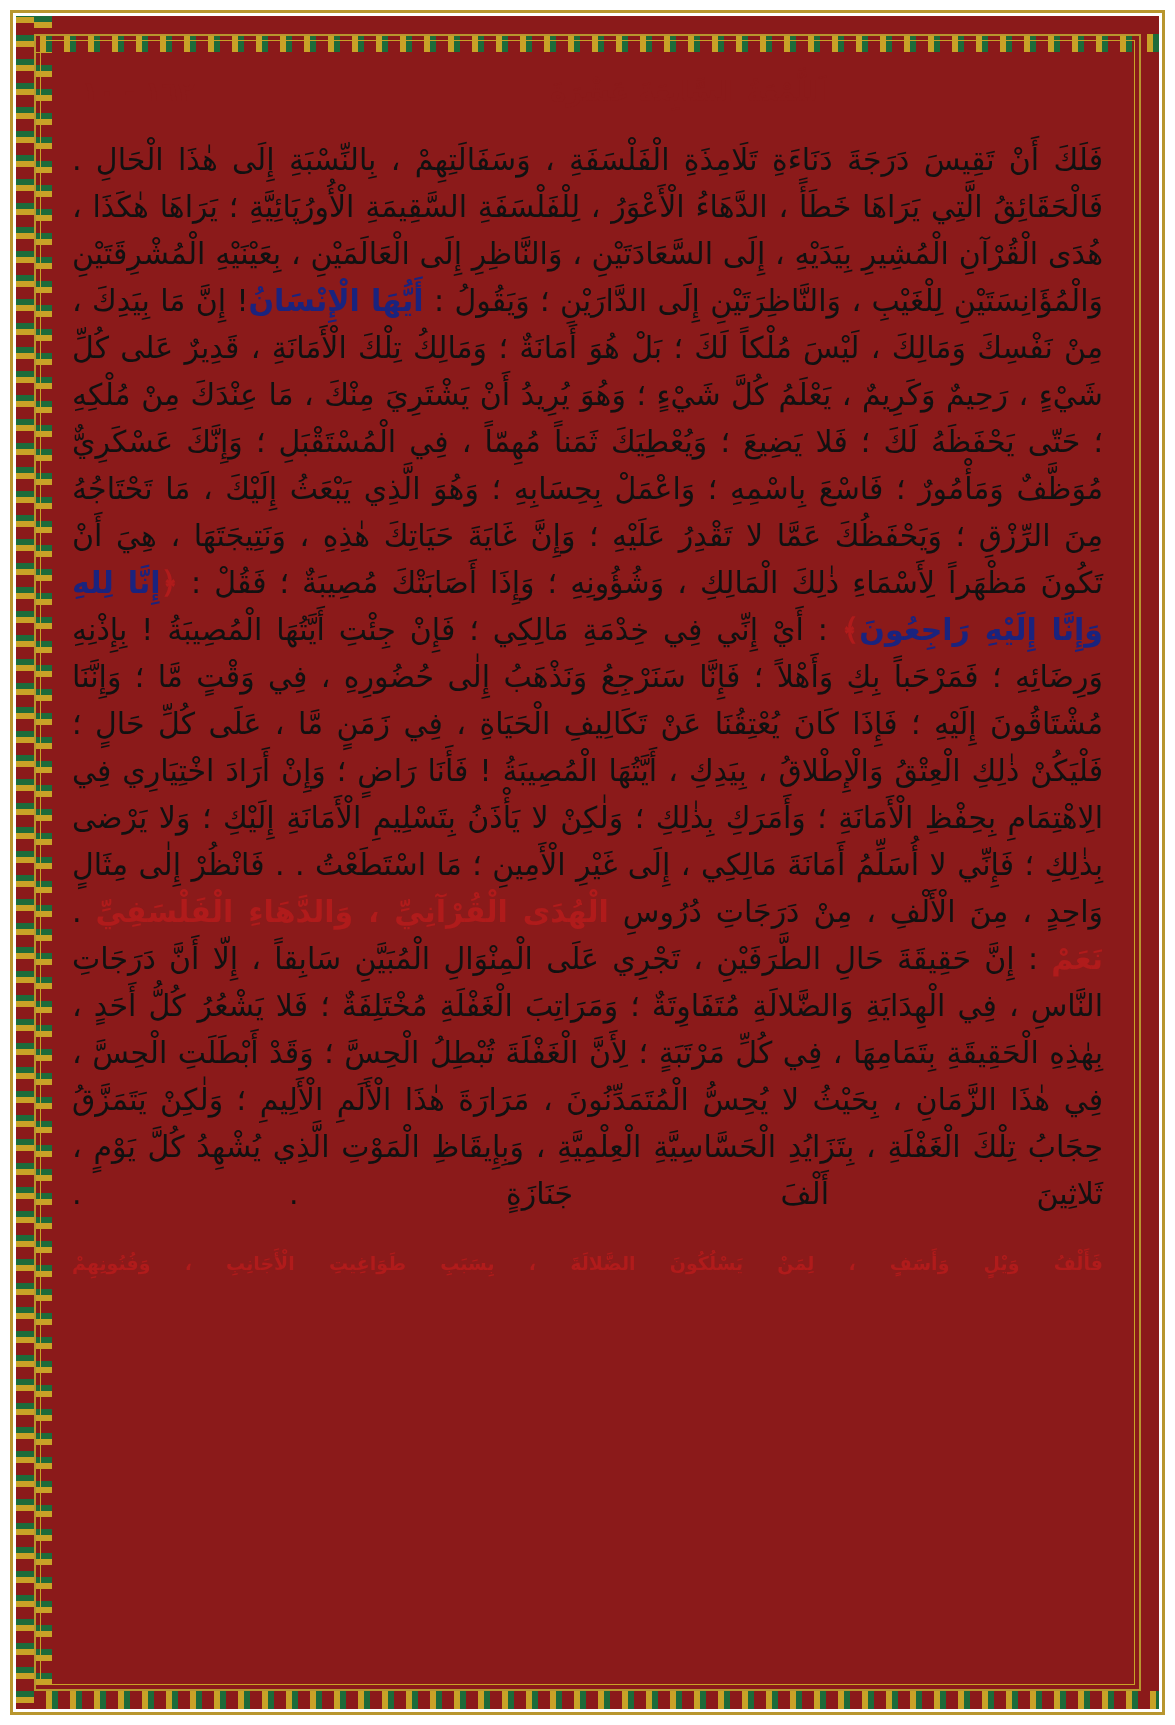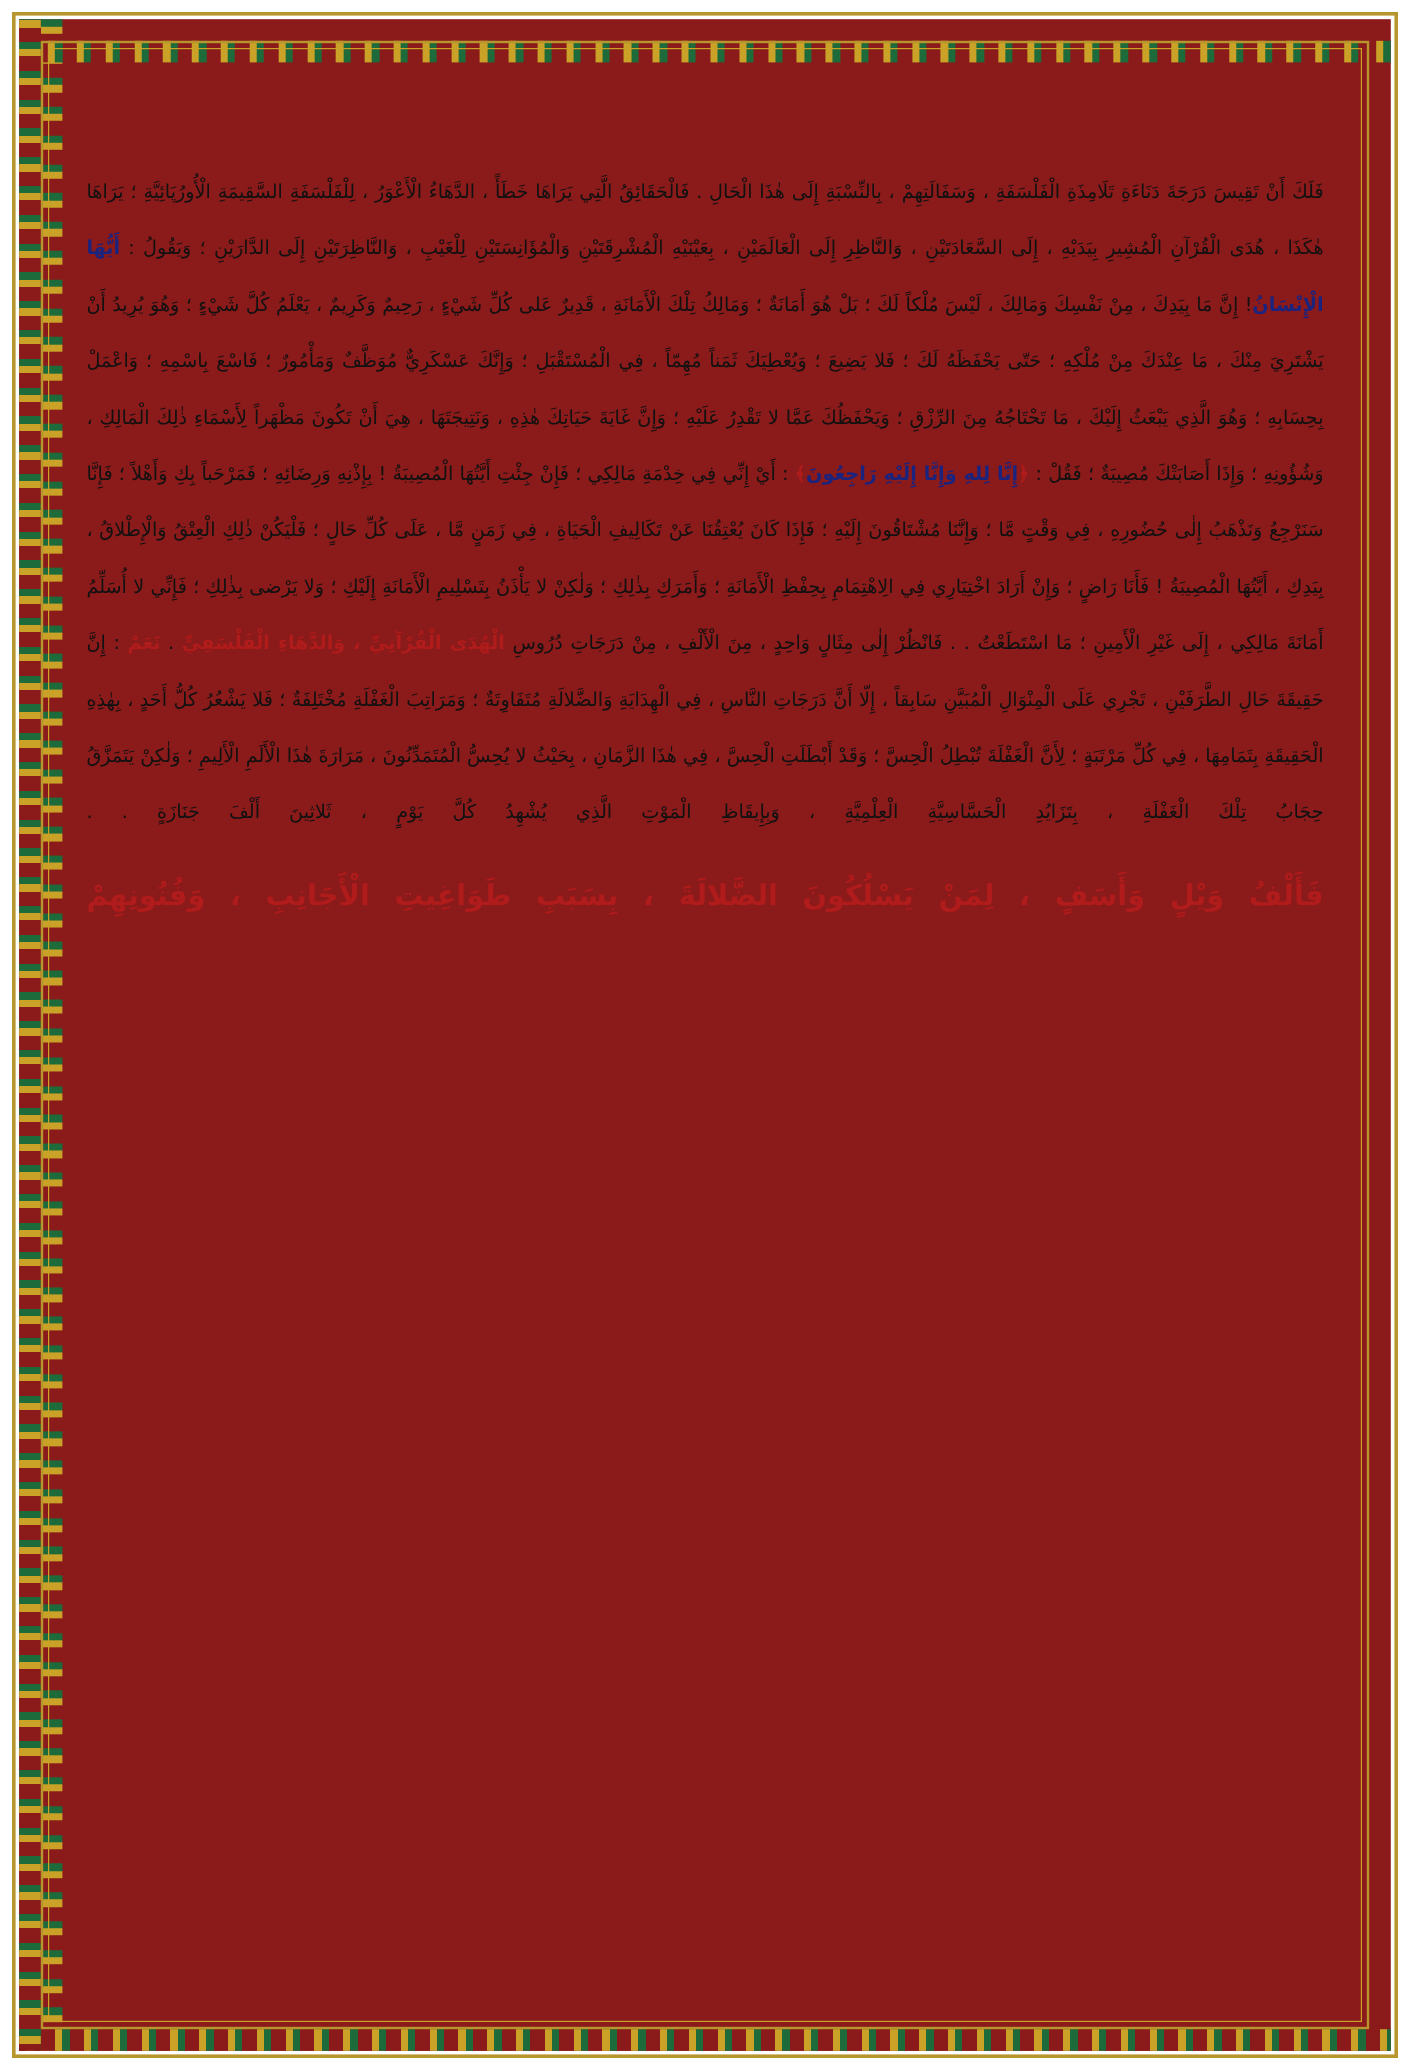--- a/index.html
+++ b/index.html
@@ -121,21 +121,21 @@
   .header-rule {
     margin: 10px 10px 16px 10px;
     height: 3px;
     background: #8b1a1a;
   }
 
   .body-text {
     direction: rtl;
     text-align: justify;
     text-align-last: justify;
-    font-size: 16px;
+    font-size: 30px;
     line-height: 47px;
     color: #111111;
     padding: 0 6px;
     font-family: "DejaVu Sans", sans-serif;
   }
   .body-text p {
     margin: 0 0 0 0;
   }
   .em-blue {
     color: #1a237e;
@@ -150,21 +150,21 @@
     font-weight: bold;
   }
   .ornament-bracket {
     color: #b01b1b;
     font-weight: bold;
   }
   .last-line {
     margin-top: 24px;
     color: #b01b1b;
     font-weight: bold;
-    font-size: 24px;
+    font-size: 19px;
     line-height: 44px;
     direction: rtl;
     text-align: justify;
     text-align-last: justify;
     padding: 0 6px;
   }
 </style>
 </head>
 <body>
 

